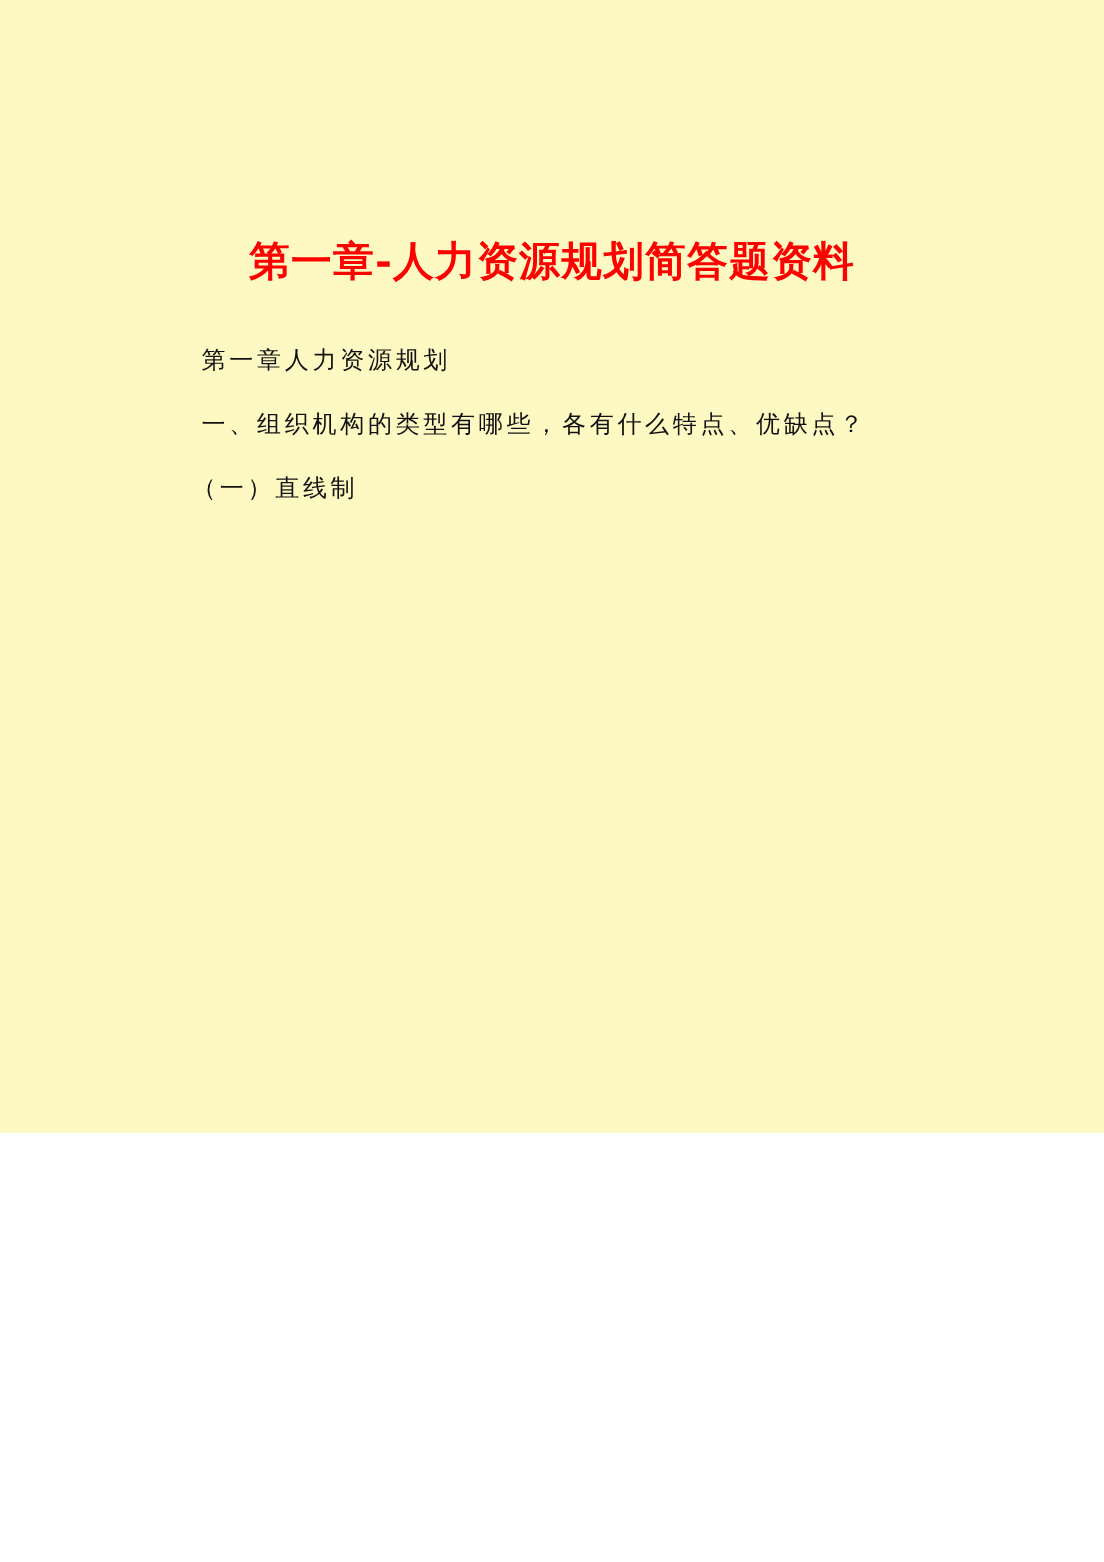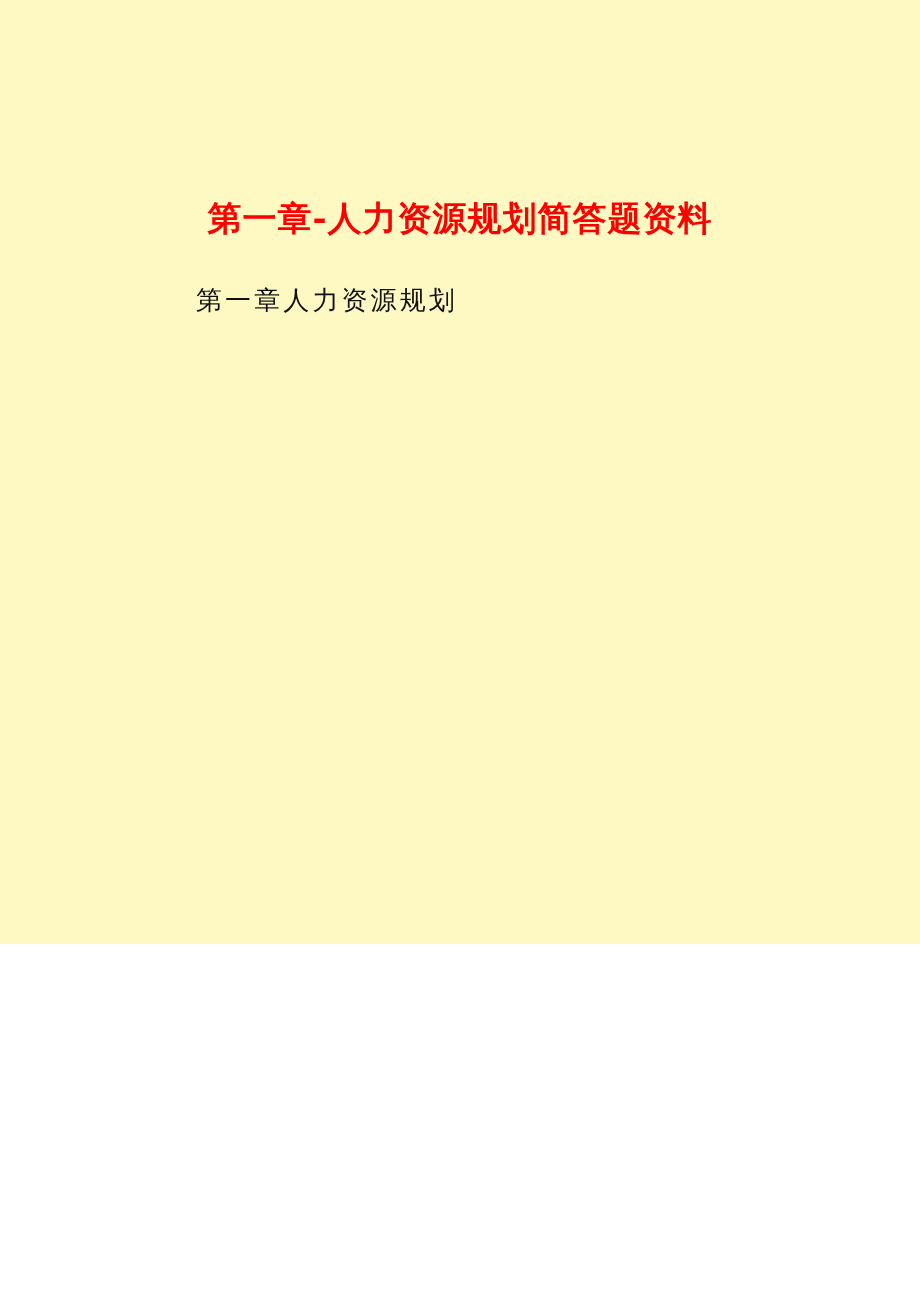--- a/index.html
+++ b/index.html
@@ -5,31 +5,33 @@
   html, body { margin: 0; padding: 0; background: #ffffff; }
   body { width: 920px; height: 1302px; position: relative; overflow: hidden; }
   .page { position: absolute; left: 0; top: 0; width: 920px; height: 944px; background: #fef9c3; }
   .title {
     position: absolute; left: 0; top: 192px; width: 920px; text-align: center;
     color: #ff0000; font-family: "DejaVu Serif", serif; font-weight: bold;
     font-size: 34px; line-height: 52px; letter-spacing: 1px; margin: 0;
   }
   .body-text {
     position: absolute; left: 124px; top: 280px; width: 684px;
-    font-family: "DejaVu Serif", serif; font-size: 26px; color: #111;
-    line-height: 41px; letter-spacing: 3.1px; text-align: justify; margin-left: 28px;
+    font-family: "DejaVu Serif", serif; font-size: 20px; color: #111;
+    line-height: 41px; letter-spacing: 3.1px; text-align: justify;
   }
   .body-text p { margin: 0 0 12px 0; }
   .indent { text-indent: 44px; }
   .lead { text-indent: 44px; }
   .heading { text-indent: 44px; }
   .sub { text-indent: 36px; }
 </style>
 </head>
 <body>
 
 <div class="page">
   <h1 class="title">第一章-人力资源规划简答题资料</h1>
 
   <div class="body-text">
     <p class="lead">第一章人力资源规划</p>
+    <p class="heading">一、组织机构的类型有哪些，各有什么特点、优缺点？</p>
+    <p class="sub">（一）直线制</p>
   </div>
 </div>
 
 </body></html>

